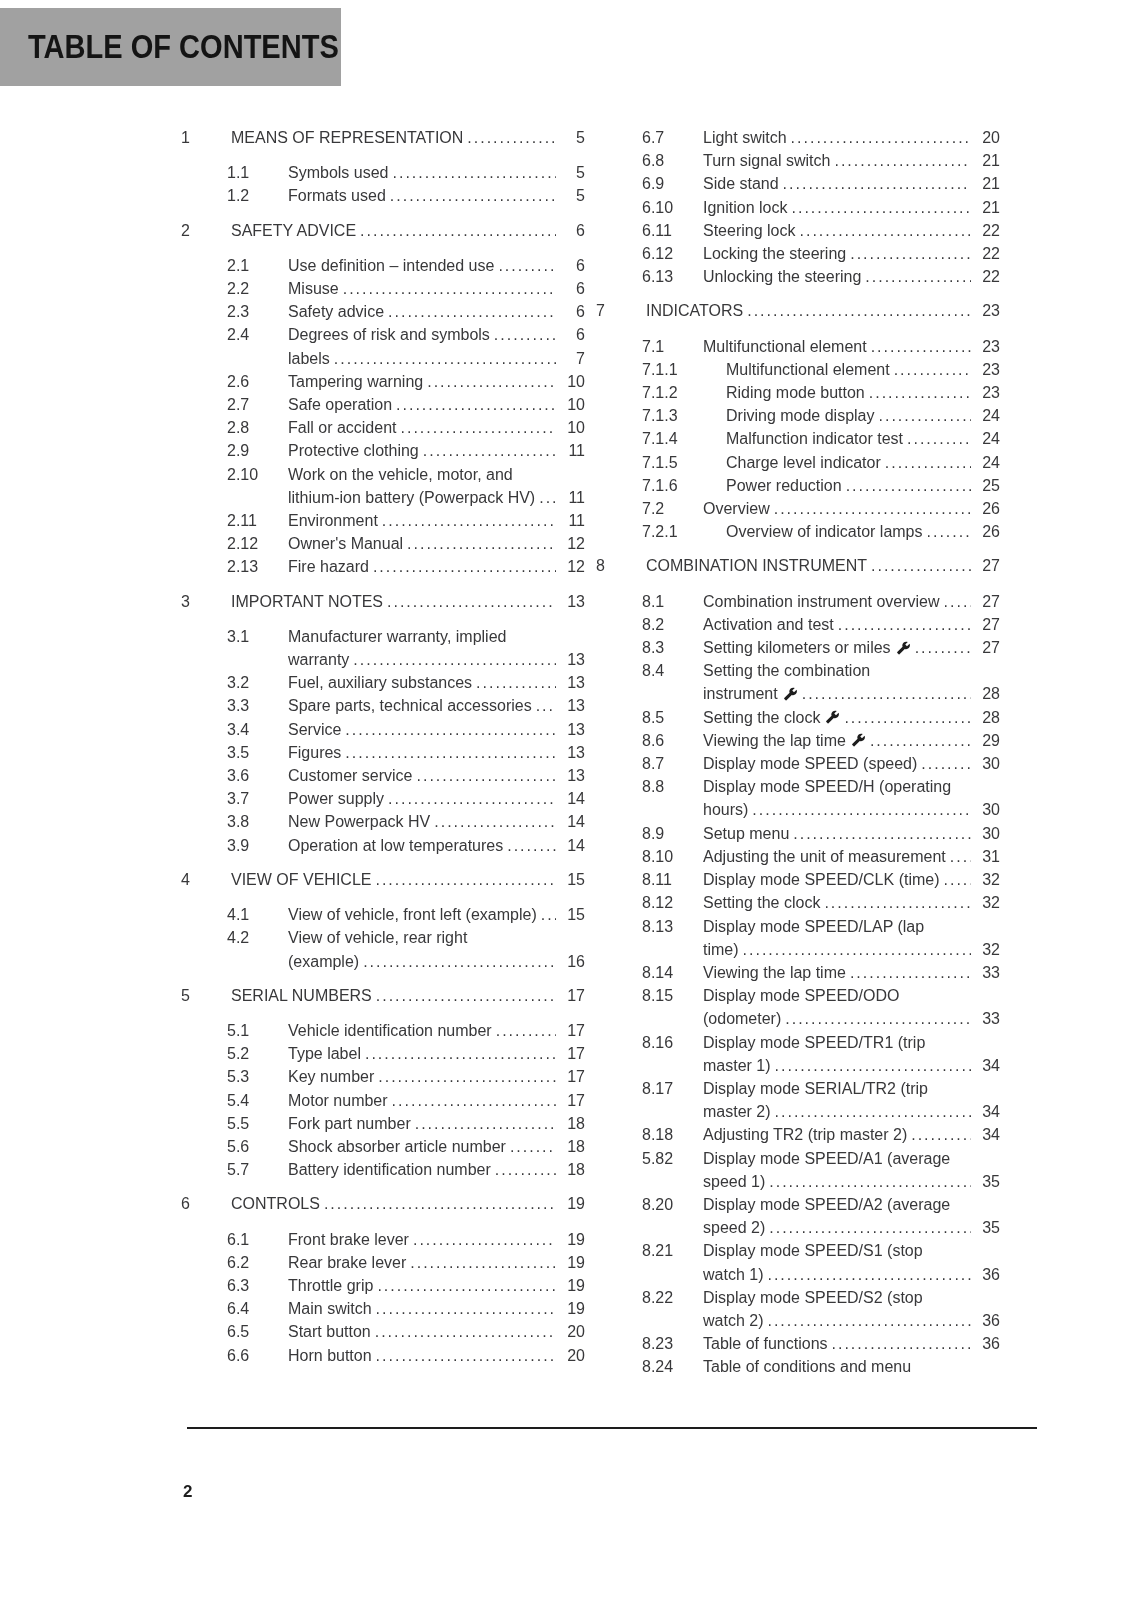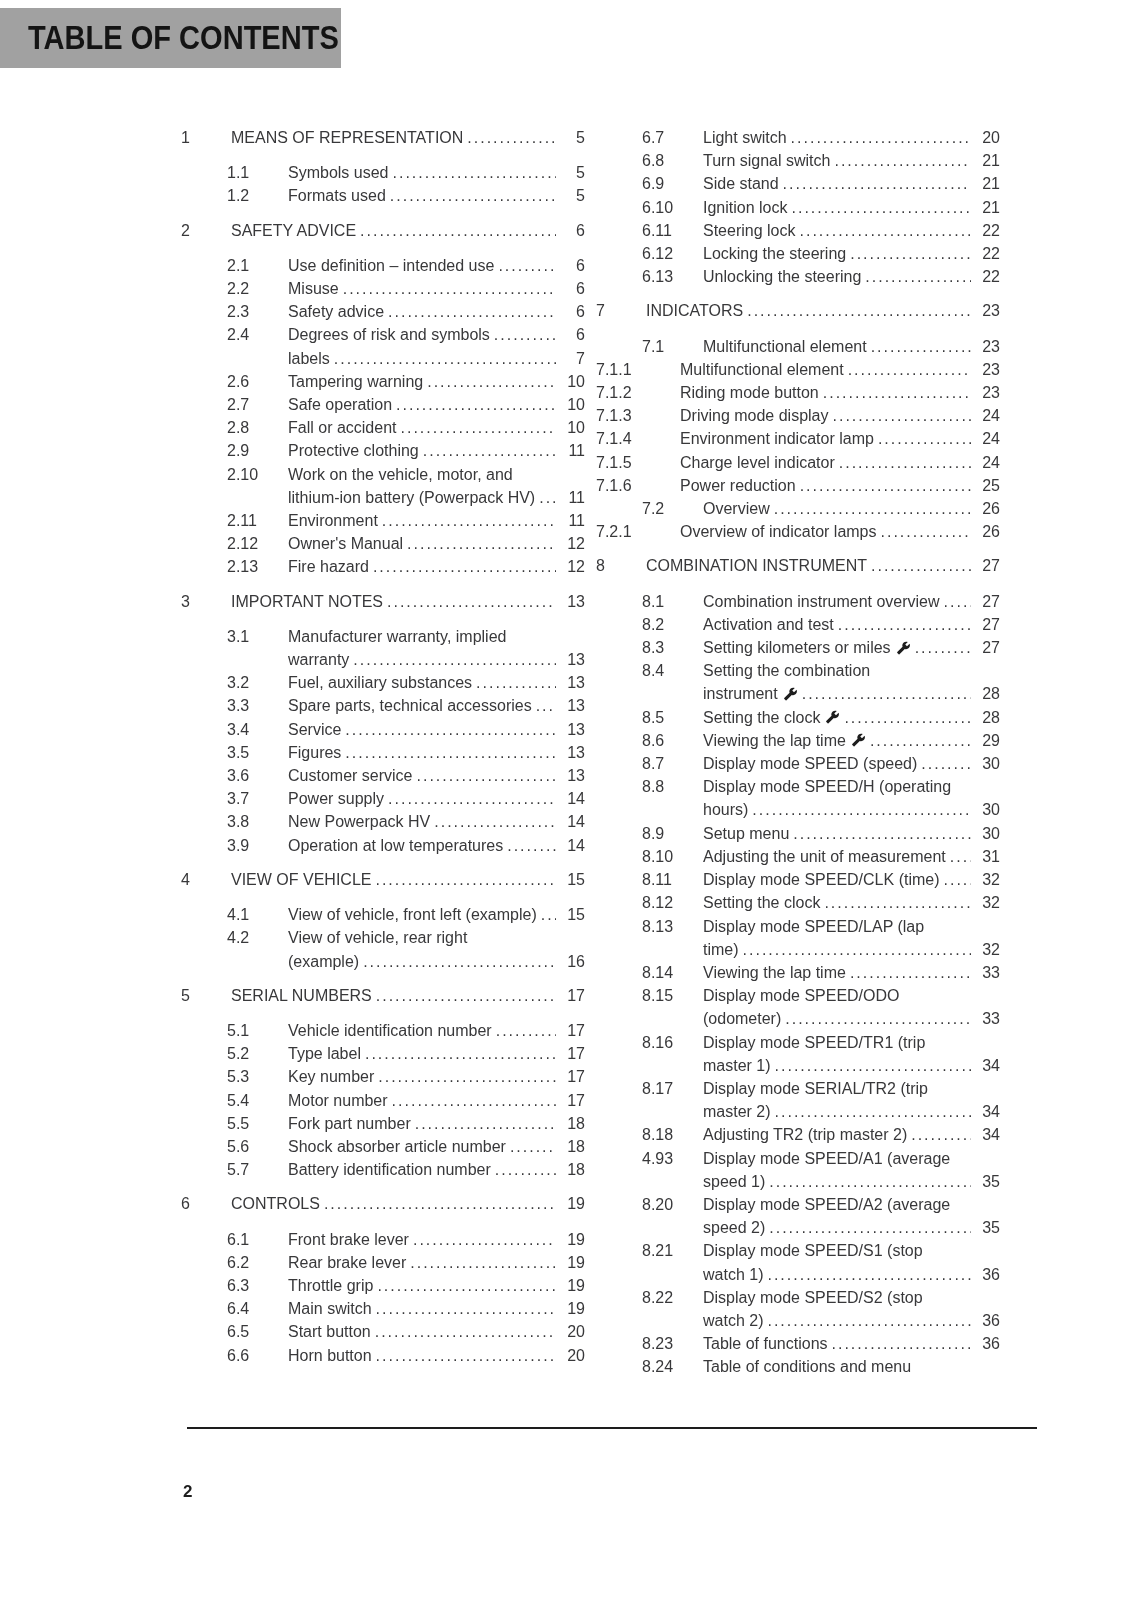--- a/index.html
+++ b/index.html
@@ -3,40 +3,40 @@
 <meta charset="utf-8">
 <style>
   html,body { margin:0; padding:0; background:#ffffff; }
   .page {
     position:relative; width:1130px; height:1600px; background:#ffffff;
     font-family:"Liberation Sans","DejaVu Sans",sans-serif;
     color:#38383a; overflow:hidden;
   }
   
   .header-bar {
-    position:absolute; left:0; top:8px; width:341px; height:60px;
+    position:absolute; left:0; top:8px; width:341px; height:78px;
     background:#a1a1a1; display:flex; align-items:center;
   }
   .header-bar h1 {
     margin:0 0 0 28px; font-size:33px; font-weight:700; color:#141414;
     white-space:nowrap; transform:scaleX(.88); transform-origin:0 50%;
     letter-spacing:0;
   }
   
   .col { position:absolute; top:126px; width:404px; }
   #col-0 { left:181px; }
   #col-1 { left:596px; }
   .entry { display:block; }
   .entry.lvl1 { margin:11px 0 12px; }
   .col .entry:first-child { margin-top:0; }
   .row { display:flex; align-items:baseline; font-size:16px; line-height:23.2px; }
   .num  { flex:none; }
   .lvl1 .num { width:50px; }
   .lvl2 .num { margin-left:46px; width:61px; }
-  .lvl3 .num { width:84px; }
+  .lvl3 .num { margin-left:46px; width:84px; }
   .indent { flex:none; }
   .lvl2 .indent { width:107px; }
   .txt { flex:none; white-space:pre; }
   .dots { flex:1 1 0; min-width:6px; overflow:hidden; white-space:nowrap; margin-left:4px; }
   .dots::after {
     content:"..........................................................................................";
     letter-spacing:2px;
   }
   .pg { flex:none; min-width:26px; text-align:right; margin-left:3px; }
   .wrench { flex:none; margin-left:5px; align-self:center; display:inline-flex; }
@@ -527,21 +527,21 @@
           <div class="row">
             <span class="num">7.1.3</span>
             <span class="txt">Driving mode display</span>
             <span class="dots"></span>
             <span class="pg">24</span>
           </div>
         </div>
         <div class="entry lvl3">
           <div class="row">
             <span class="num">7.1.4</span>
-            <span class="txt">Environment indicator lamp</span>
+            <span class="txt">Malfunction indicator test</span>
             <span class="dots"></span>
             <span class="pg">24</span>
           </div>
         </div>
         <div class="entry lvl3">
           <div class="row">
             <span class="num">7.1.5</span>
             <span class="txt">Charge level indicator</span>
             <span class="dots"></span>
             <span class="pg">24</span>
@@ -762,21 +762,21 @@
         <div class="entry lvl2">
           <div class="row">
             <span class="num">8.18</span>
             <span class="txt">Adjusting TR2 (trip master 2)</span>
             <span class="dots"></span>
             <span class="pg">34</span>
           </div>
         </div>
         <div class="entry lvl2">
           <div class="row">
-            <span class="num">4.93</span>
+            <span class="num">5.82</span>
             <span class="txt">Display mode SPEED/A1 (average</span>
           </div>
           <div class="row">
             <span class="indent"></span>
             <span class="txt">speed 1)</span>
             <span class="dots"></span>
             <span class="pg">35</span>
           </div>
         </div>
         <div class="entry lvl2">

